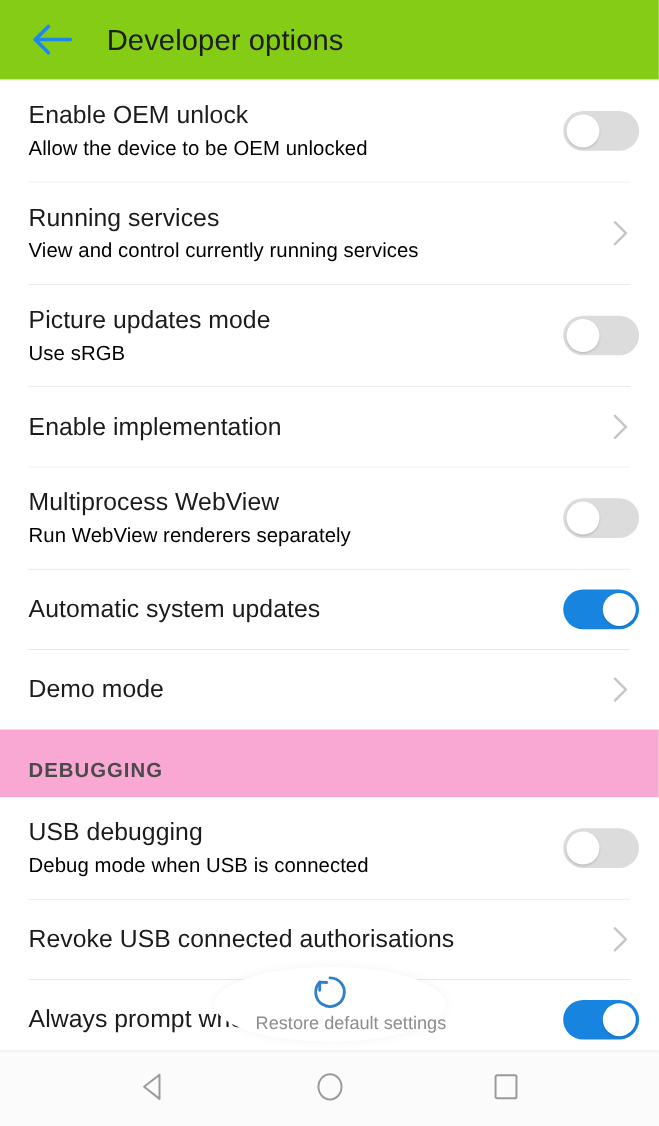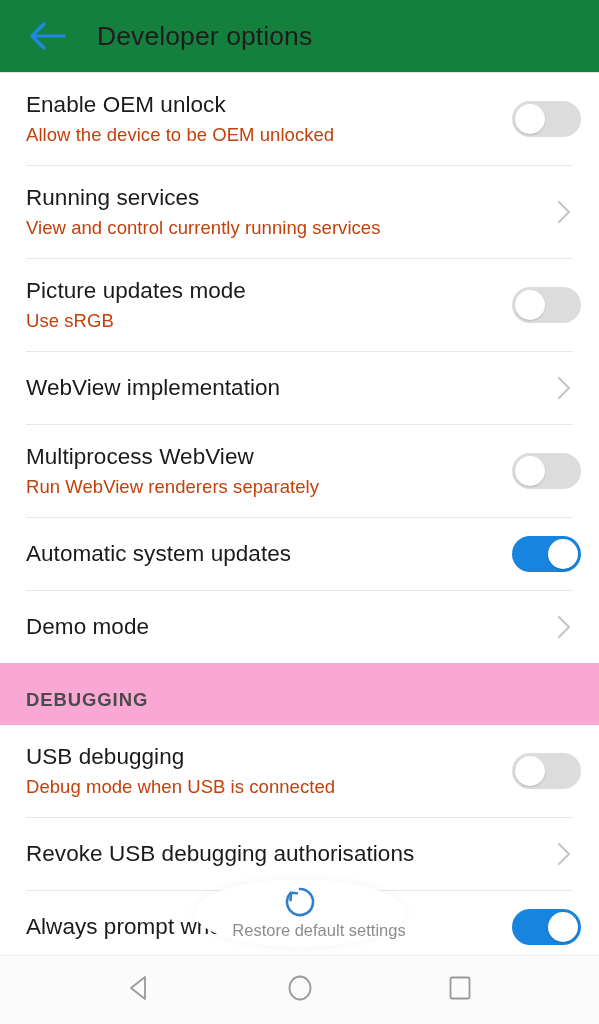--- a/index.html
+++ b/index.html
@@ -13,21 +13,21 @@
     position:relative;
     width:599px; height:1024px;
     background:#ffffff;
     overflow:hidden;
   }
 
   
   .appbar {
     position:relative;
     height:73px;
-    background:#15803d;
+    background:#84cc16;
     display:flex;
     align-items:center;
     border-bottom:1px solid #e4e4e4;
   }
   .back-btn {
     width:60px; height:60px;
     margin-left:18px;
     display:flex; align-items:center; justify-content:center;
     cursor:pointer;
   }
@@ -60,21 +60,21 @@
   }
   .row-title {
     font-size:22.5px;
     color:#1b1b1b;
     line-height:30px;
     white-space:nowrap;
     letter-spacing:0.05px;
   }
   .row-sub {
     font-size:18.5px;
-    color:#c2410c;
+    color:#000000;
     line-height:26px;
     margin-top:2px;
     white-space:nowrap;
     letter-spacing:0.05px;
   }
   .row-accessory {
     flex:0 0 auto;
     display:flex;
     align-items:center;
     justify-content:flex-end;
@@ -239,21 +239,21 @@
         <div class="row-accessory">
           <div class="toggle">
             <div class="knob"></div>
           </div>
         </div>
       </div>
       <div class="divider"></div>
 
       <div class="row">
         <div class="row-texts">
-          <div class="row-title">WebView implementation</div>
+          <div class="row-title">Enable implementation</div>
         </div>
         <div class="row-accessory">
           <div class="chevron">
             <svg width="20" height="28" viewBox="0 0 20 28">
               <path d="M5 4 L15 14 L5 24" stroke="#c6c6c6" stroke-width="2.2" fill="none" stroke-linecap="round" stroke-linejoin="round"></path>
             </svg>
           </div>
         </div>
       </div>
       <div class="divider"></div>
@@ -308,21 +308,21 @@
         <div class="row-accessory">
           <div class="toggle">
             <div class="knob"></div>
           </div>
         </div>
       </div>
       <div class="divider"></div>
 
       <div class="row">
         <div class="row-texts">
-          <div class="row-title">Revoke USB debugging authorisations</div>
+          <div class="row-title">Revoke USB connected authorisations</div>
         </div>
         <div class="row-accessory">
           <div class="chevron">
             <svg width="20" height="28" viewBox="0 0 20 28">
               <path d="M5 4 L15 14 L5 24" stroke="#c6c6c6" stroke-width="2.2" fill="none" stroke-linecap="round" stroke-linejoin="round"></path>
             </svg>
           </div>
         </div>
       </div>
       <div class="divider"></div>

